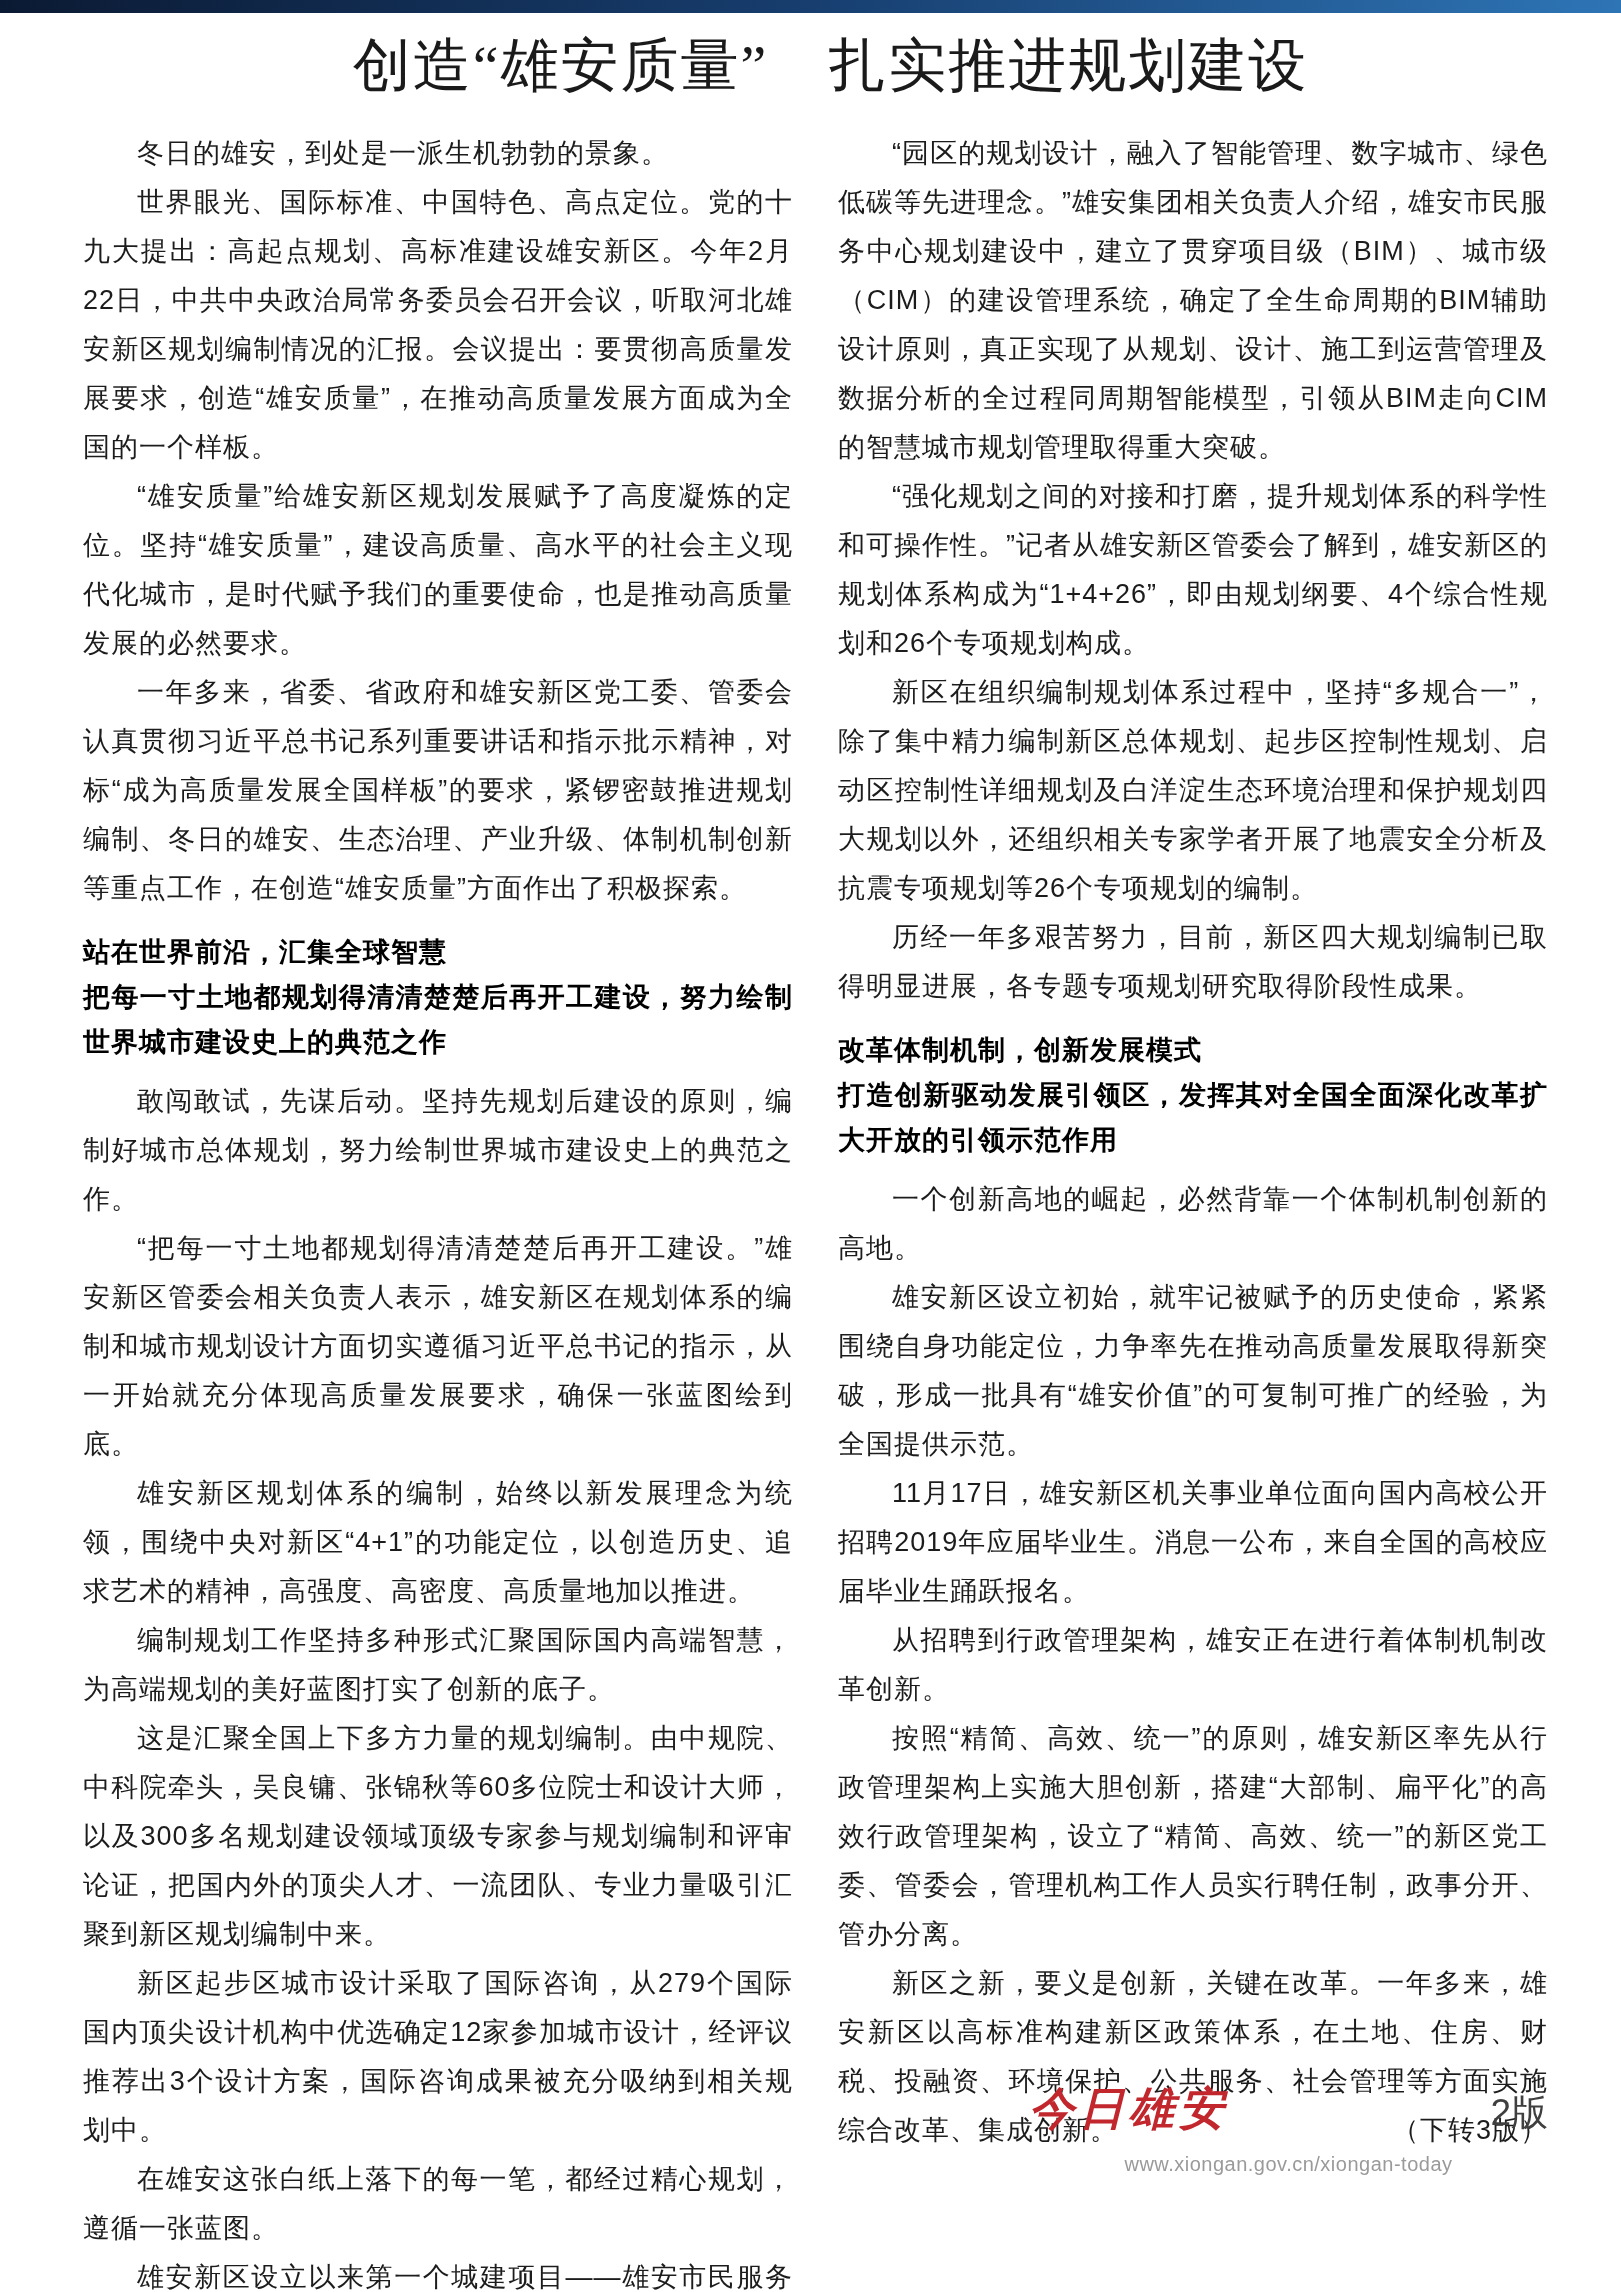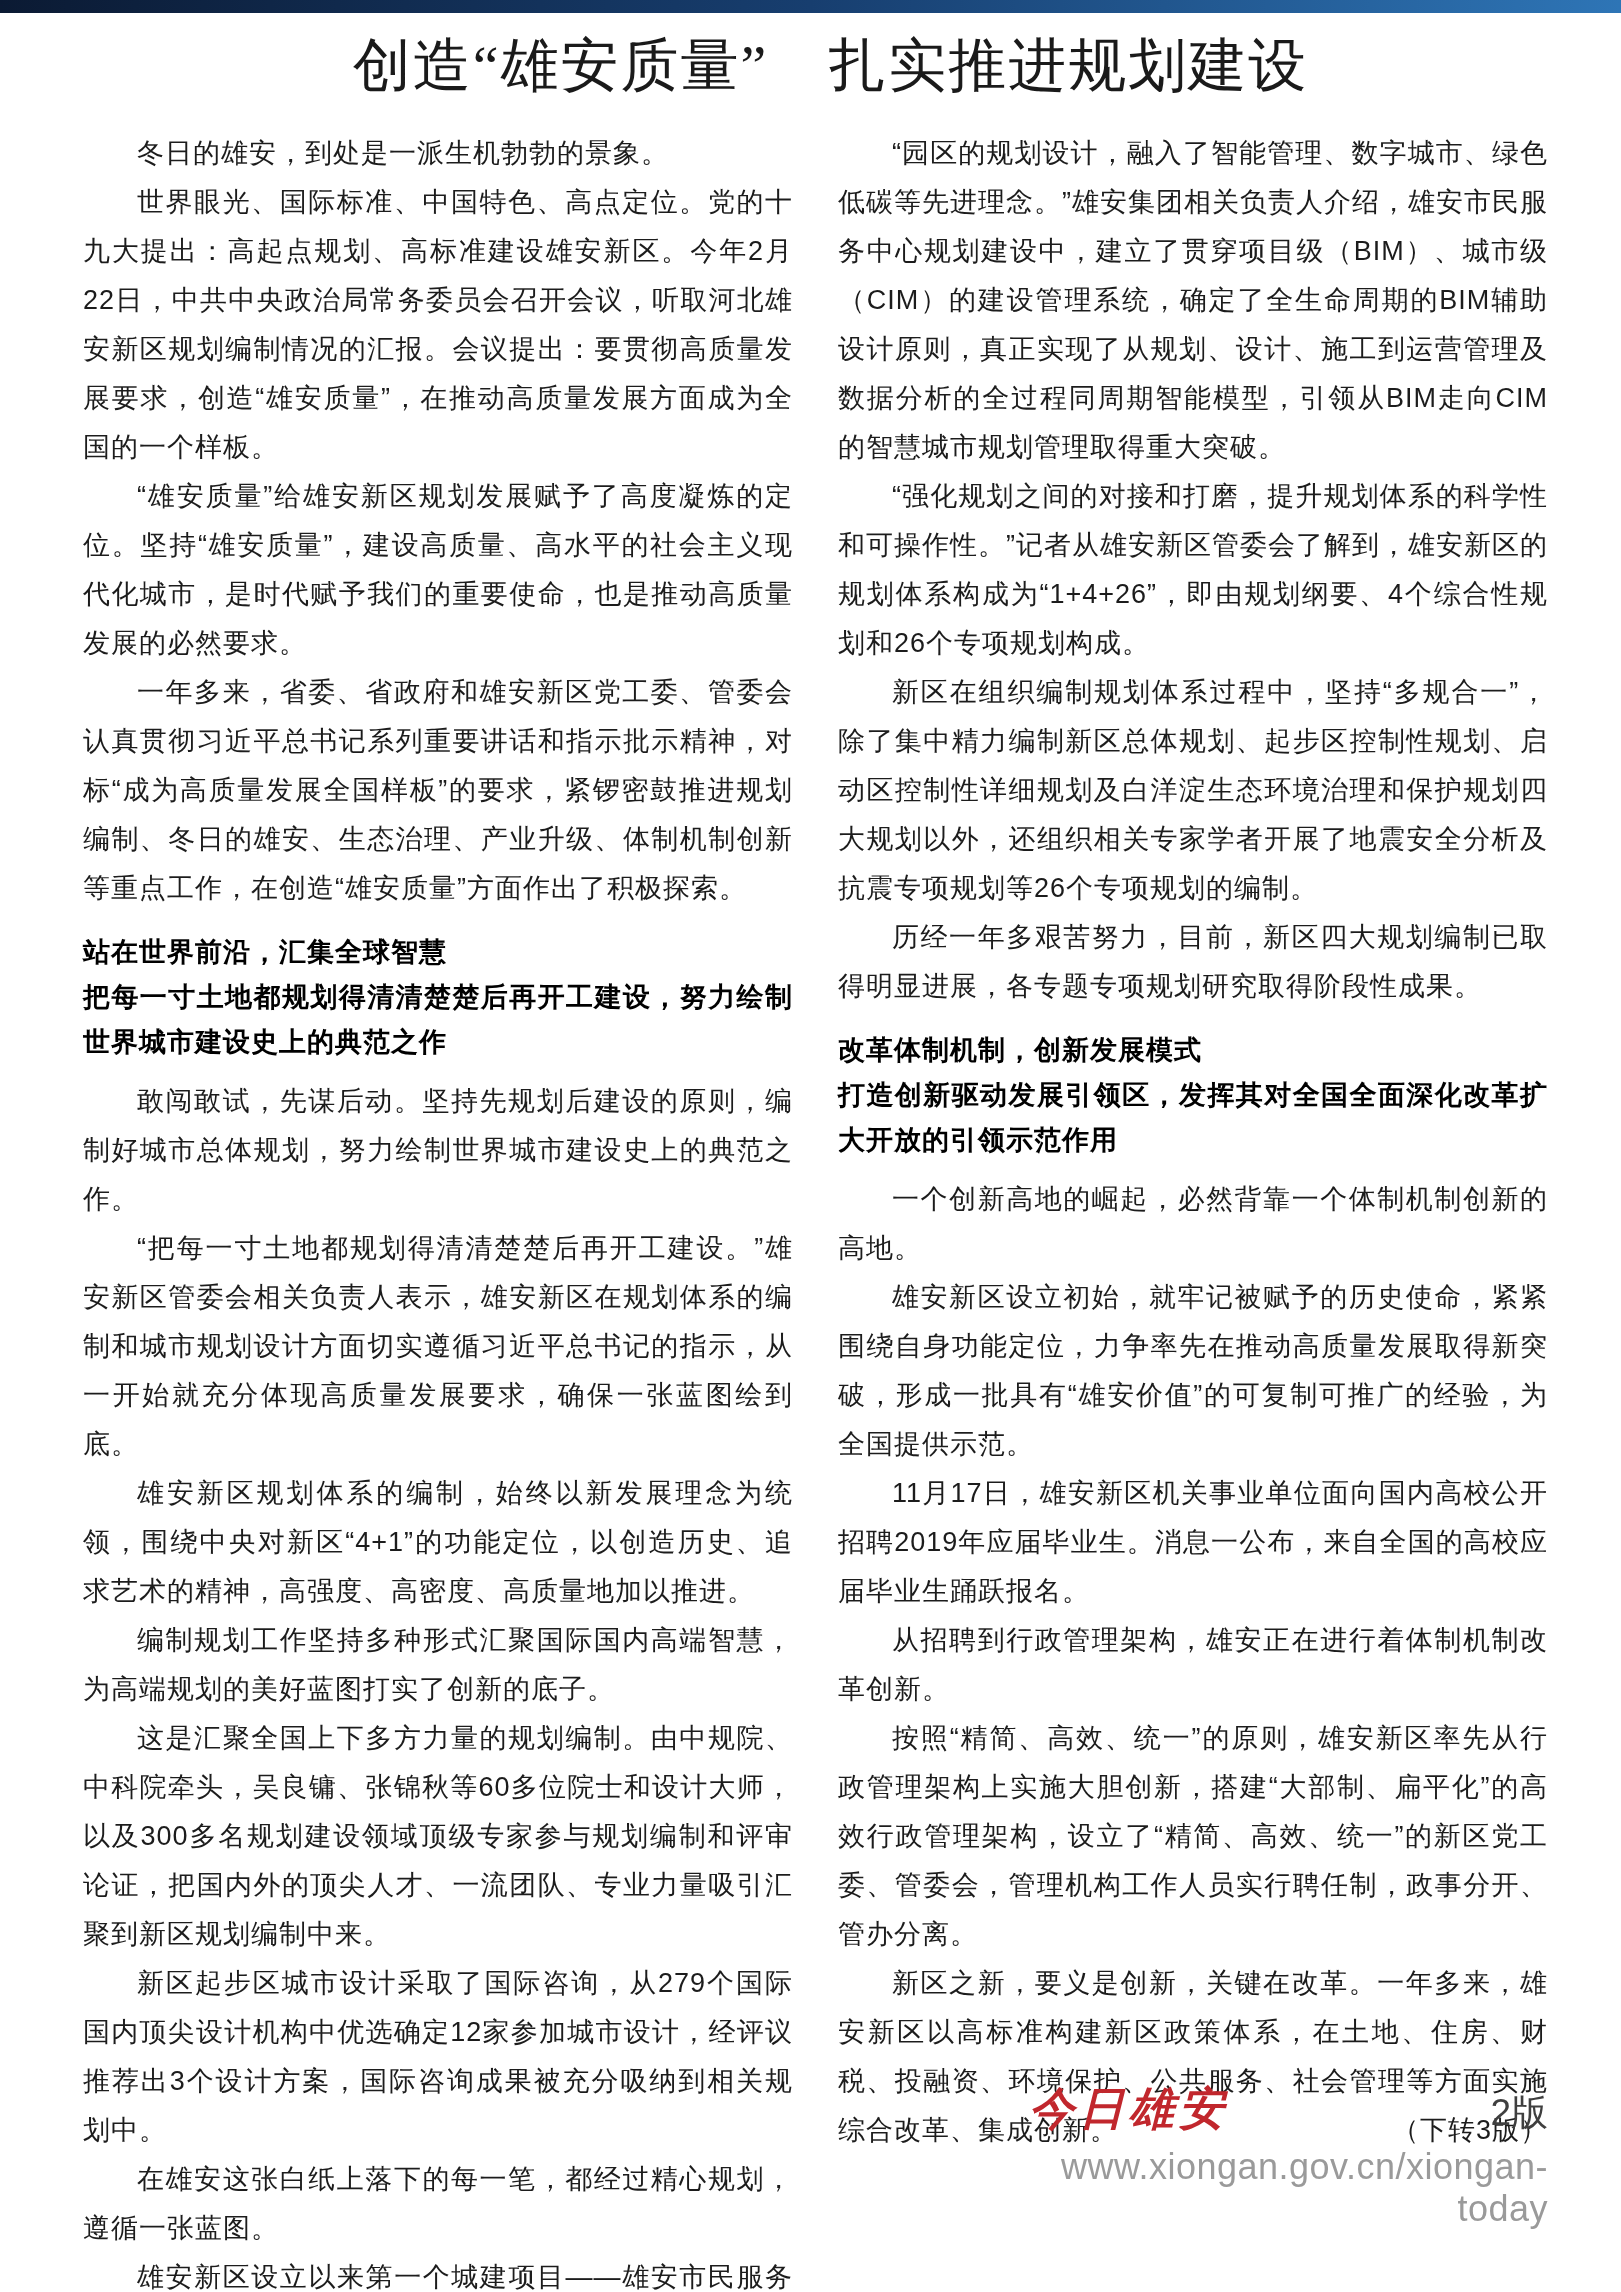--- a/index.html
+++ b/index.html
@@ -81,23 +81,23 @@
     line-height: 1;
     color: #c1272d;
     letter-spacing: 4.9px;
   }
   .page-num {
     font-size: 37px;
     line-height: 1;
     color: #3f3f3f;
   }
   .url {
-    margin-top: 15px;
-    text-align: right;
-    font-size: 36px;
+    margin-top: 22px;
+    text-align: center;
+    font-size: 20px;
     color: #9a9a9a;
     letter-spacing: 0.5px;
   }
 </style>
 </head>
 <body>
 
 <div class="page">
   <div class="topbar"></div>
   <h1 class="title">创造“雄安质量”　扎实推进规划建设</h1>

